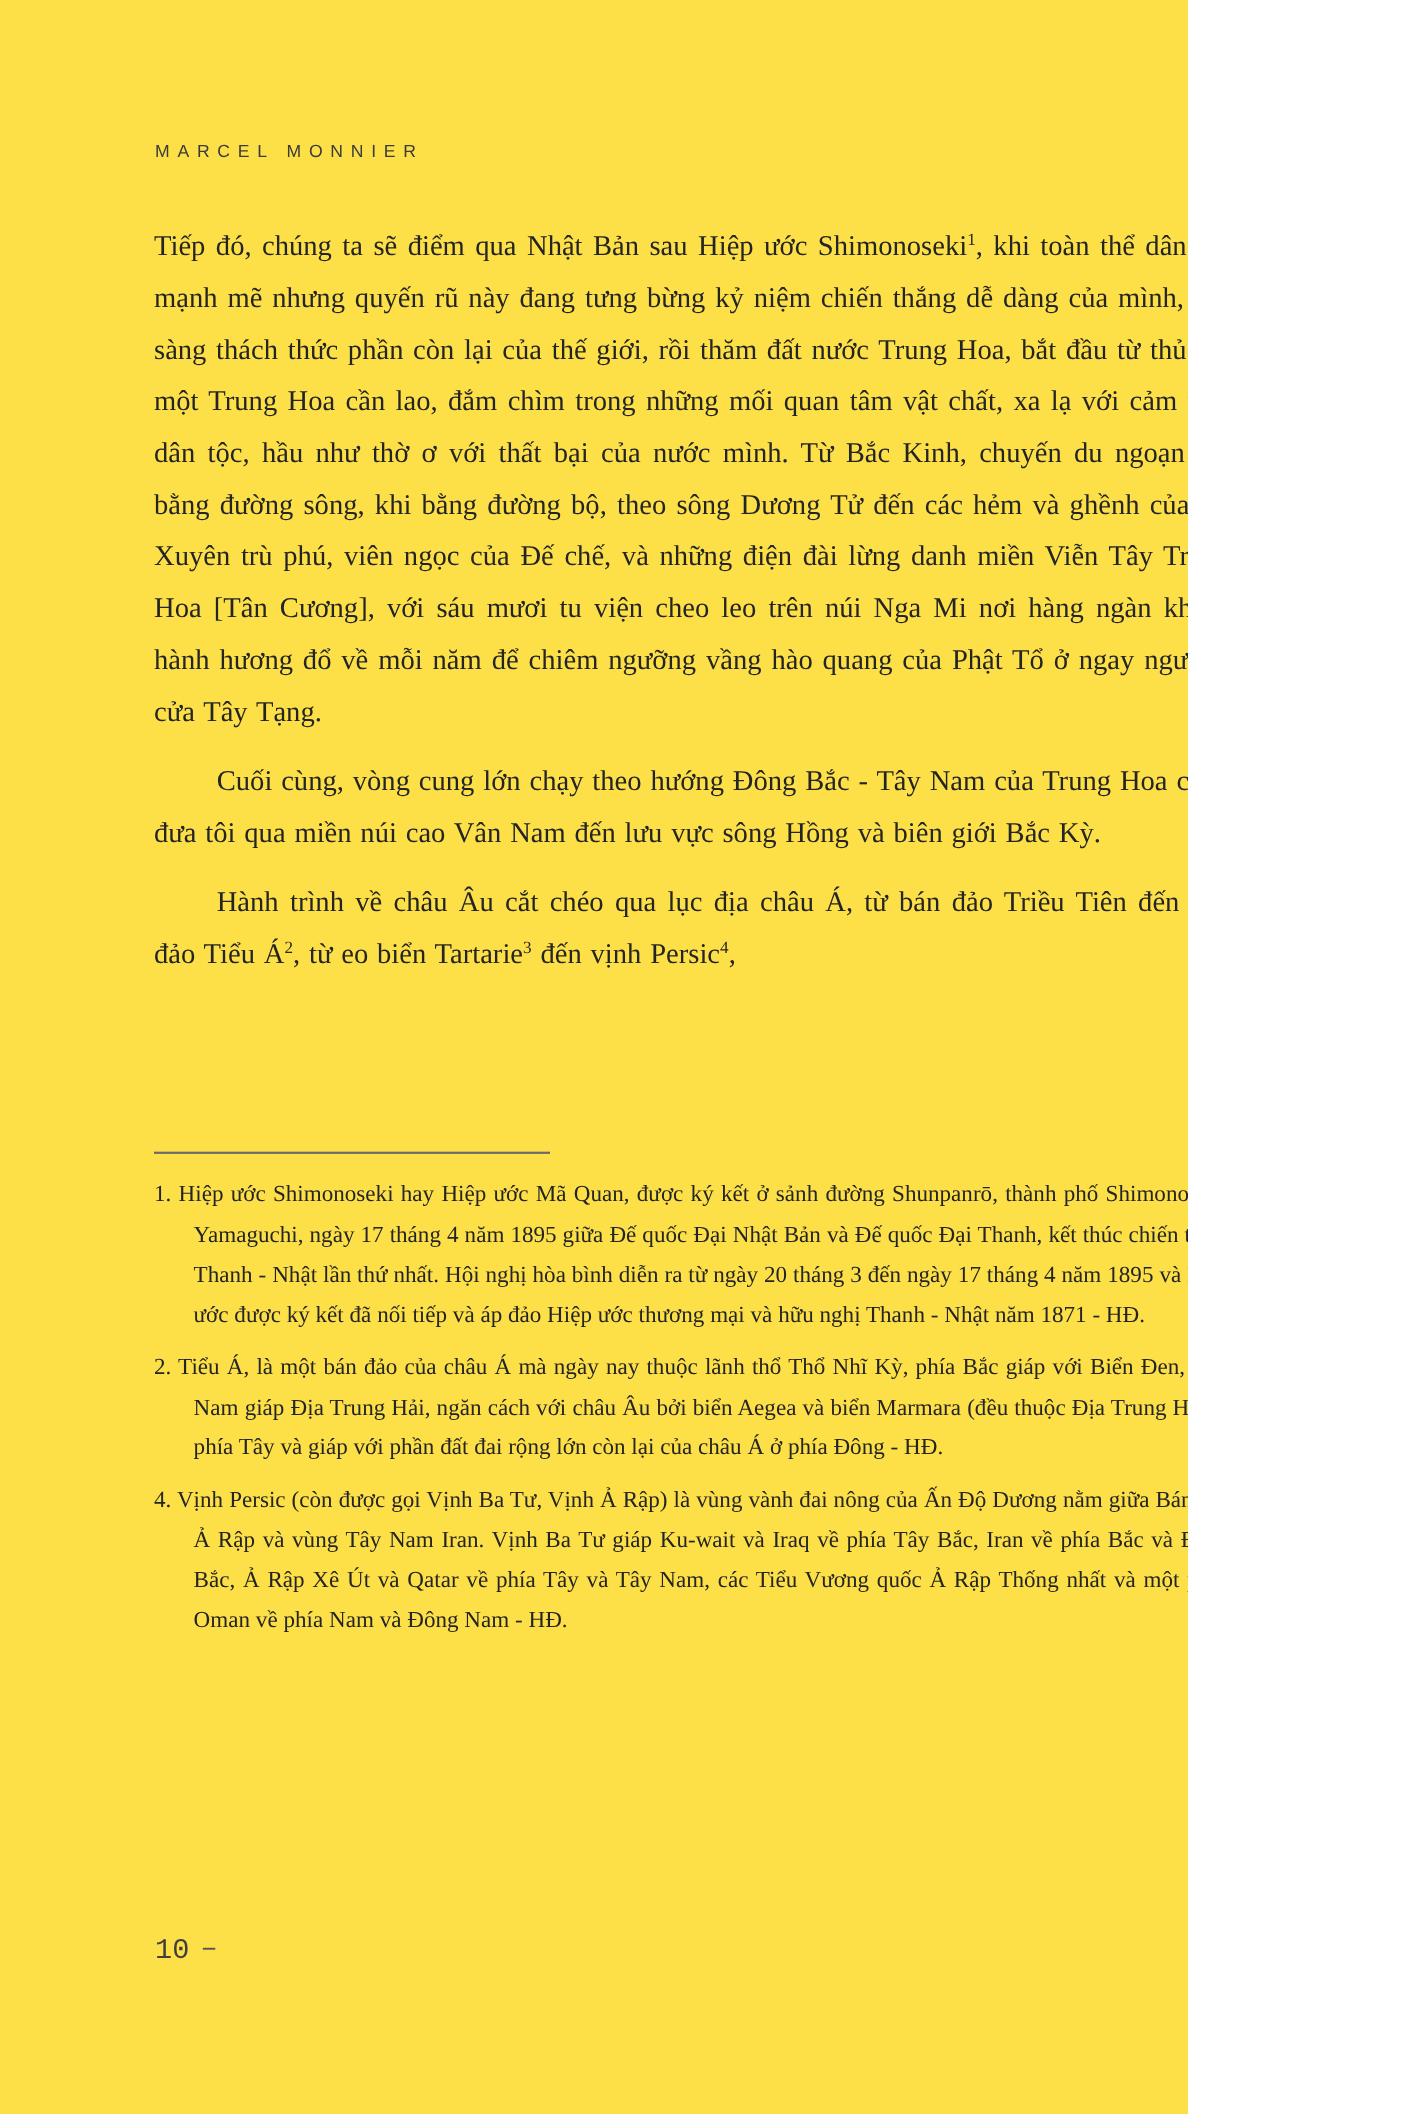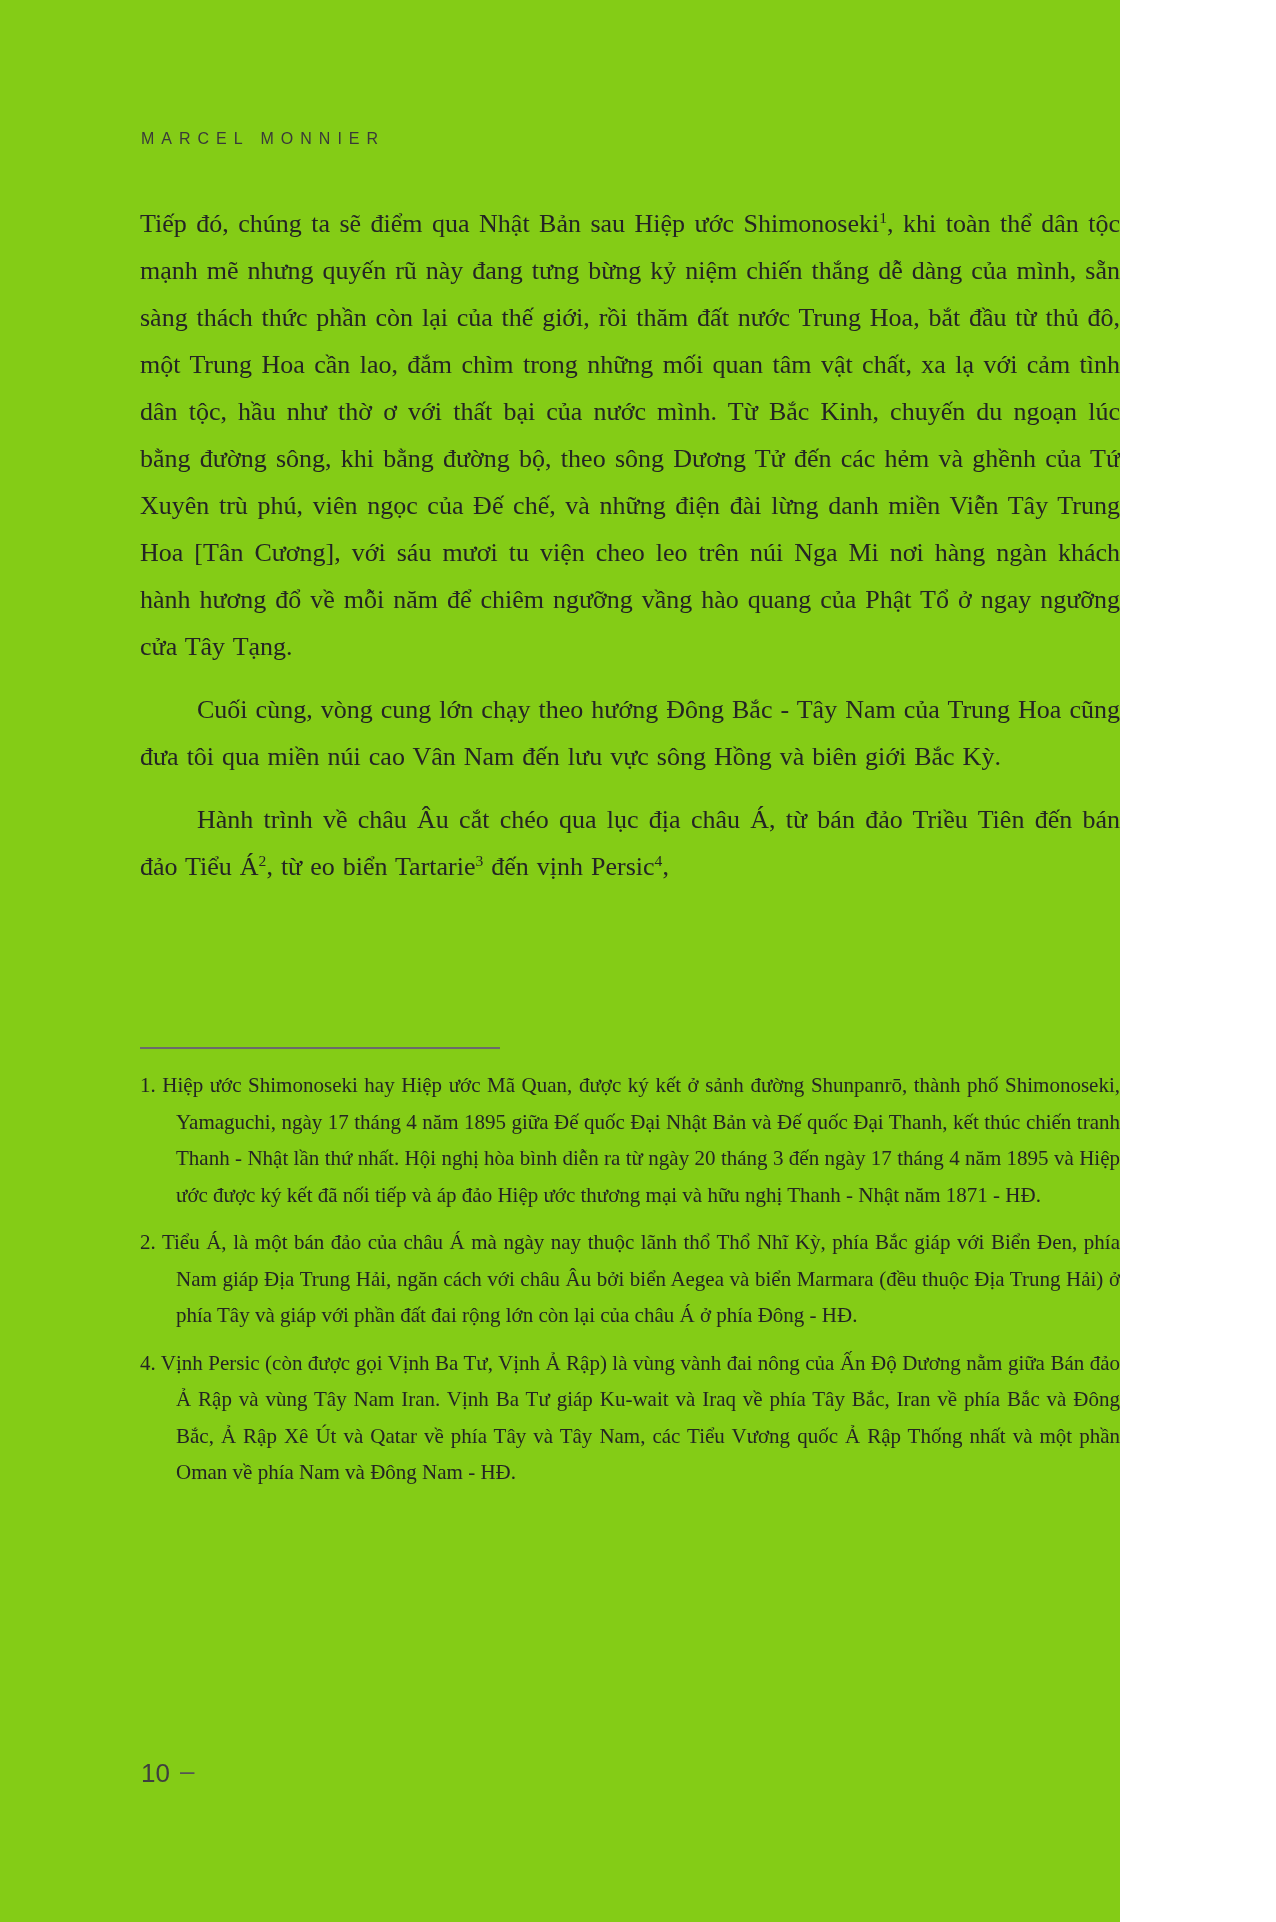--- a/index.html
+++ b/index.html
@@ -1,23 +1,22 @@
 <!DOCTYPE html>
 <html lang="vi"><head>
 <meta charset="utf-8">
 <style>
   html, body { margin: 0; padding: 0; background: #ffffff; }
   .page {
     position: relative;
     width: 1080px;
     height: 1922px;
-    background: #84cc16;
+    background: #fde047;
     color: #242424;
     overflow: hidden;
-    padding-left: 40px;
   }
   .running-head {
     position: absolute;
     left: 141px;
     top: 130px;
     font-family: "Liberation Sans", sans-serif;
     font-size: 16px;
     font-weight: 400;
     letter-spacing: 7px;
     color: #3a3a3a;
@@ -67,21 +66,21 @@
     margin: 0;
     padding-left: 36px;
     text-indent: -36px;
   }
   .footnotes p.footnote + p.footnote { margin-top: 11px; }
   .fn-num { display: inline; }
   .page-footer {
     position: absolute;
     left: 141px;
     top: 1758px;
-    font-family: Liberation Sans, sans-serif;
+    font-family: Liberation Mono, monospace;
     font-size: 26px;
     color: #3f3f3f;
     display: flex;
     align-items: center;
     gap: 10px;
   }
   .page-footer .dash { color: #555555; position: relative; top: -2px; }
 </style>
 </head>
 <body>

